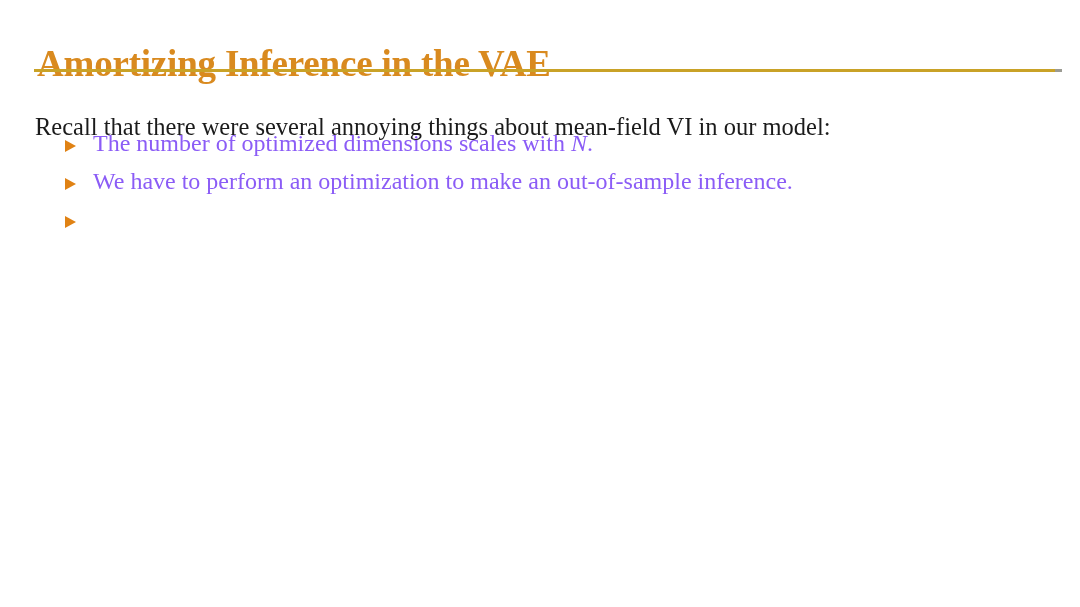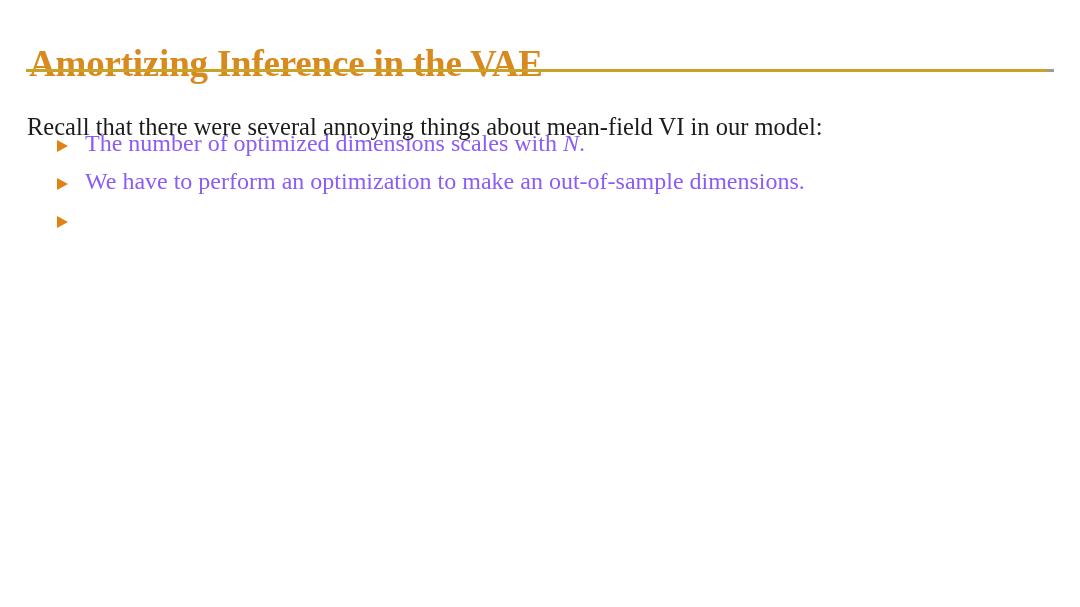--- a/index.html
+++ b/index.html
@@ -12,21 +12,21 @@
     height: 607px;
     background: #ffffff;
     font-family: "Liberation Serif", "DejaVu Serif", serif;
     overflow: hidden;
     position: relative;
     -webkit-font-smoothing: antialiased;
   }
 
   .slide {
     position: absolute;
-    left: 0;
+    left: 8px;
     top: 0;
     width: 939px;
     height: 607px;
     background: #ffffff;
   }
 
   
   .slide-title {
     position: absolute;
     left: 29px;
@@ -135,21 +135,21 @@
 
     <ul class="bullet-list">
 
       <li class="bullet-item">
         <span class="bullet-marker"></span>
         <span class="bullet-text"><span>The number of optimized dimensions scales with </span><span class="mathvar">N</span><span>.</span></span>
       </li>
 
       <li class="bullet-item">
         <span class="bullet-marker"></span>
-        <span class="bullet-text">We have to perform an optimization to make an out-of-sample dimensions.</span>
+        <span class="bullet-text">We have to perform an optimization to make an out-of-sample inference.</span>
       </li>
 
       <li class="bullet-item">
         <span class="bullet-marker"></span>
       </li>
 
     </ul>
   </div>
 </div>
 

